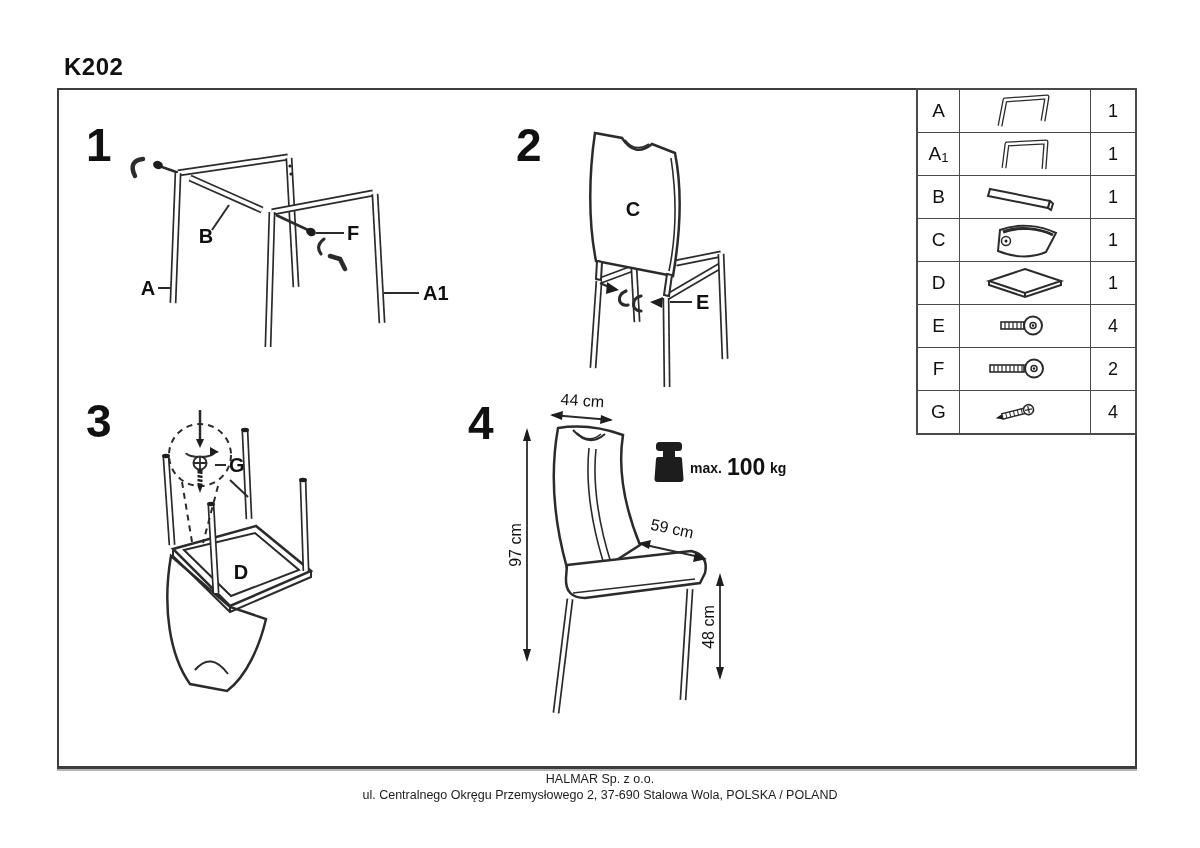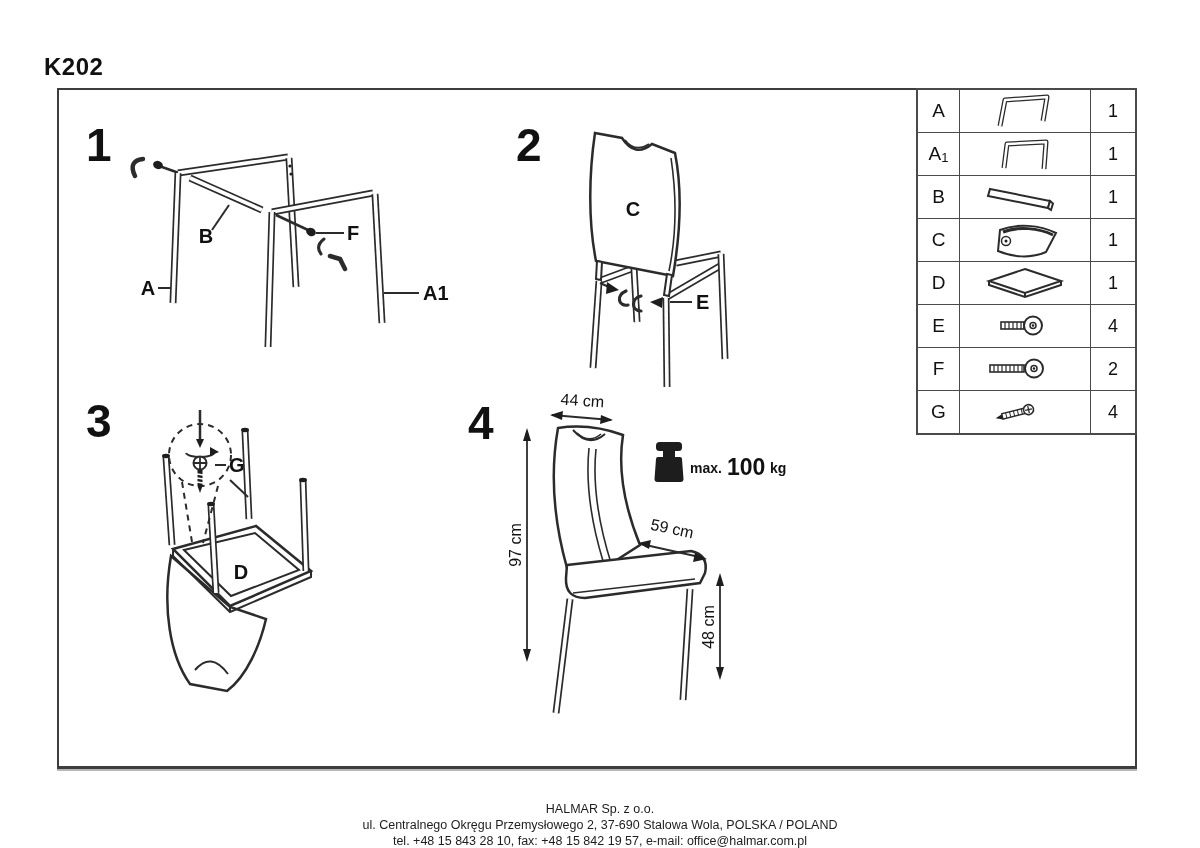--- a/index.html
+++ b/index.html
@@ -1,32 +1,32 @@
 <!DOCTYPE html>
 <html><head>
 <meta charset="utf-8">
 <style>
   html,body{margin:0;padding:0;background:#fff;}
   body{width:1200px;height:848px;position:relative;font-family:"Liberation Sans",sans-serif;color:#111;overflow:hidden;}
-  .title{position:absolute;left:44px;top:53px;font-size:24px;font-weight:bold;letter-spacing:.5px;}
+  .title{position:absolute;left:64px;top:53px;font-size:24px;font-weight:bold;letter-spacing:.5px;}
   .main-box{position:absolute;left:57px;top:88px;width:1076px;height:676px;border:2px solid #3d3d3d;border-bottom-width:3px;box-shadow:0 2px 0 rgba(110,110,110,.5);}
   .stepnum{position:absolute;font-size:46px;font-weight:bold;line-height:1;}
   .n1{left:86px;top:122px;} .n2{left:516px;top:122px;} .n3{left:86px;top:398px;} .n4{left:468px;top:400px;}
   .fig{position:absolute;}
   .f1{left:78px;top:115px;} .f2{left:500px;top:113px;} .f3{left:78px;top:393px;} .f4{left:455px;top:393px;}
   
   .parts-table{position:absolute;top:-2px;right:-2px;width:217px;border:2px solid #4a4a4a;background:#fff;}
   .prow{display:grid;grid-template-columns:42px 1fr 44px;height:42px;border-bottom:1.5px solid #4a4a4a;}
   .prow:last-child{border-bottom:none;}
   .pletter{border-right:1.5px solid #4a4a4a;display:flex;align-items:center;justify-content:center;font-size:19px;}
   .psub{font-size:13px;position:relative;top:3px;}
   .ppic{border-right:1.5px solid #4a4a4a;display:flex;align-items:center;justify-content:center;}
   .pqty{display:flex;align-items:center;justify-content:center;font-size:18px;}
   
-  .footer{position:absolute;left:0;top:801px;width:100%;text-align:center;font-size:12.5px;line-height:16px;color:#1d1d1d;}
+  .footer{position:absolute;left:0;top:771px;width:100%;text-align:center;font-size:12.5px;line-height:16px;color:#1d1d1d;}
   
   svg text{font-family:"Liberation Sans",sans-serif;}
   .t1{stroke:#2b2b2b;stroke-width:7;fill:none;stroke-linejoin:round;stroke-linecap:butt;}
   .t2{stroke:#fff;stroke-width:3.6;fill:none;stroke-linejoin:round;stroke-linecap:butt;}
   .t1s{stroke:#2b2b2b;stroke-width:5;fill:none;stroke-linejoin:round;}
   .t2s{stroke:#fff;stroke-width:2.4;fill:none;stroke-linejoin:round;}
   .ln{stroke:#2b2b2b;fill:none;}
   .fl{fill:#1d1d1d;stroke:none;}
   .wh{fill:#fff;stroke:#2b2b2b;}
   .lbl{font-weight:bold;font-size:20px;fill:#111;}
@@ -363,14 +363,13 @@
     <path class="fl" d="M203,64 h22 a2,2 0 0 1 2,2 l1.5,20 a3,3 0 0 1 -3,3 h-23 a3,3 0 0 1 -3,-3 l1.5,-20 a2,2 0 0 1 2,-2 Z"></path>
   </g>
   <text x="235" y="80" font-size="14" font-weight="bold" fill="#111">max.</text>
   <text x="272" y="82" font-size="23" font-weight="bold" fill="#111">100</text>
   <text x="315" y="80" font-size="14" font-weight="bold" fill="#111">kg</text>
 </svg>
 
 <div class="footer">
   <div>HALMAR Sp. z o.o.</div>
   <div>ul. Centralnego Okręgu Przemysłowego 2, 37-690 Stalowa Wola, POLSKA / POLAND</div>
-  <div>tel. +48 15 843 28 10, fax: +48 15 842 19 57, e-mail: office@halmar.com.pl</div>
 </div>
 
 </body></html>

